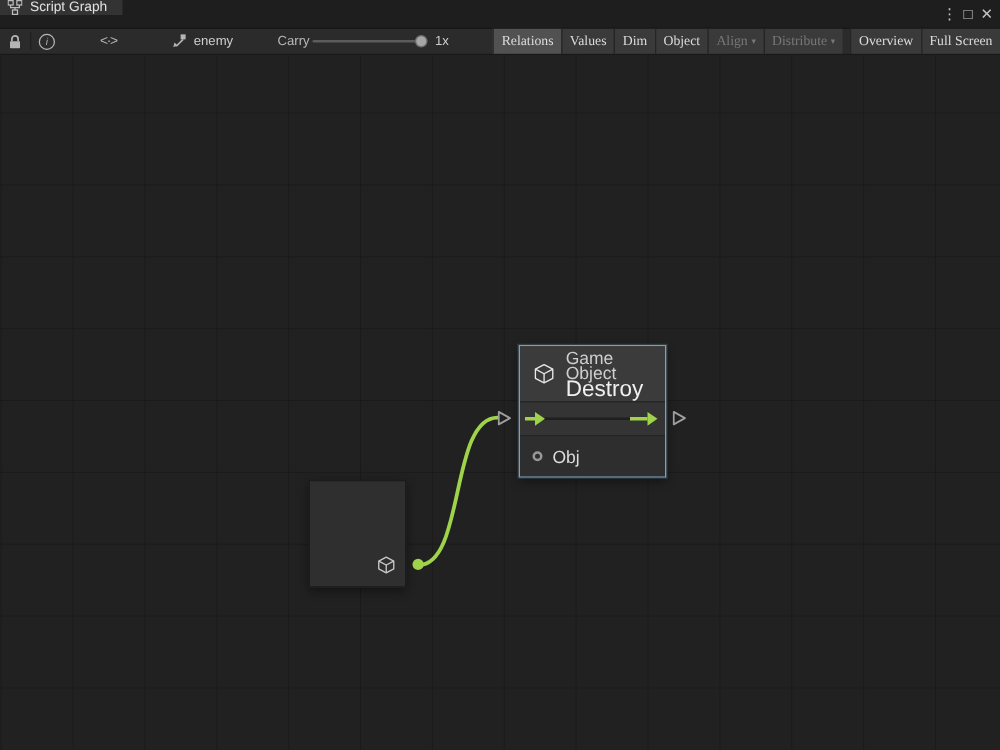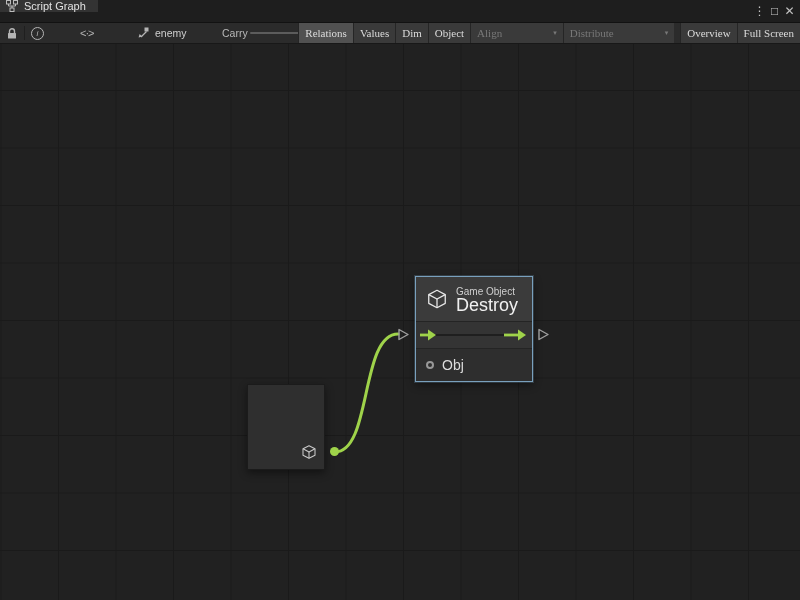--- a/index.html
+++ b/index.html
@@ -36,42 +36,42 @@
   .zoom-handle{
     position:absolute;right:0;top:50%;transform:translateY(-50%);
     width:10px;height:10px;border-radius:50%;background:#a6a6a6;border:1px solid #6d6d6d;box-sizing:border-box;
   }
   .tb-buttons{position:absolute;right:0;top:0;height:20px;display:flex;}
   .tb-btn{
     display:flex;align-items:center;padding:0 6px;height:20px;box-sizing:border-box;
     background:#3a3a3a;border-left:1px solid #252525;color:#dcdcdc;cursor:default;white-space:nowrap;font-family:Liberation Serif, serif;
   }
   .tb-btn.active{background:#515151;}
-  .tb-btn.disabled{color:#787878;gap:48px;}
+  .tb-btn.disabled{color:#787878;}
   .tb-gap{width:6px;background:transparent;}
   .caret{font-size:7px;margin-left:3px;line-height:1;}
   
   .canvas{
     position:absolute;top:44px;left:0;width:800px;height:556px;background:#212121;
     background-image:
       linear-gradient(to right,#1a1a1a 1px,transparent 1px),
       linear-gradient(to bottom,#1a1a1a 1px,transparent 1px);
     background-size:57.5px 57.5px;background-position:0.5px 46px;
   }
   .wires{position:absolute;left:0;top:0;pointer-events:none;}
   
   .node{position:absolute;box-sizing:border-box;}
   .node-destroy{
     left:415px;top:232px;width:118px;background:#2e2e2e;
     border:1px solid #79a0bd;
     box-shadow:0 0 0 1px rgba(121,160,189,.25),0 3px 8px rgba(0,0,0,.45);
   }
   .nd-header{display:flex;align-items:center;gap:8px;height:28px;padding:8px 10px;background:#3b3b3b;}
   .nd-titles{display:flex;flex-direction:column;}
-  .nd-cat{font-size:10px;line-height:12px;color:#cfcfcf;}
+  .nd-cat{font-size:14px;line-height:12px;color:#cfcfcf;}
   .nd-title{font-size:18px;line-height:15px;color:#f0f0f0;}
   .nd-flow{position:relative;height:26px;background:#343434;border-top:1px solid #242424;border-bottom:1px solid #242424;}
   .nd-obj{display:flex;align-items:center;gap:8px;padding:8px 10px;background:#2e2e2e;}
   .port-circle{width:8px;height:8px;border-radius:50%;border:2px solid #989898;box-sizing:border-box;background:transparent;}
   .nd-obj-label{font-size:14px;color:#dcdcdc;}
   .node-this{
     left:247px;top:340px;width:78px;height:86px;background:#2f2f2f;
     border:1px solid #1b1b1b;box-shadow:0 3px 8px rgba(0,0,0,.45);
   }
   .nt-main{display:flex;align-items:center;gap:8px;padding:12px 9px 0 9px;}

